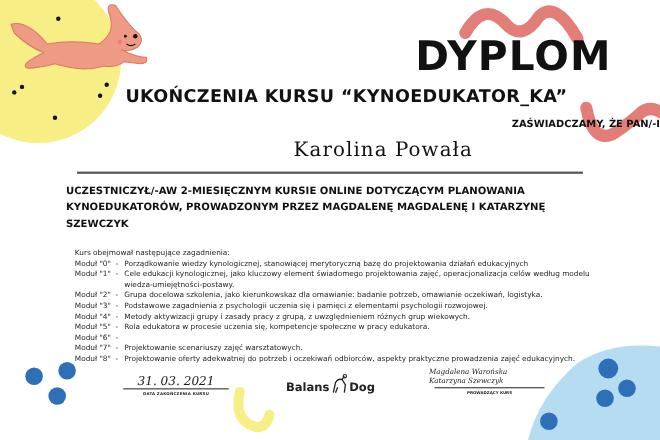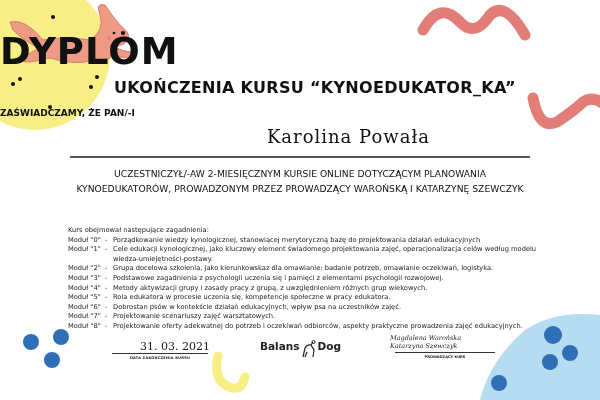--- a/index.html
+++ b/index.html
@@ -1,31 +1,31 @@
 <!DOCTYPE html>
 <html><head>
 <meta charset="utf-8">
 <style>
   html, body { margin:0; padding:0; }
   body { width:600px; height:400px; overflow:hidden; background:#ffffff; position:relative; font-family:"DejaVu Sans", sans-serif; color:#1a1a1a; }
   .deco { position:absolute; }
-  .title { position:absolute; left:0; width:556px; top:30px; text-align:left; font-family:"DejaVu Sans", sans-serif; font-weight:bold; font-size:37px; letter-spacing:1px; color:#111; }
+  .title { position:absolute; left:0; width:556px; top:30px; text-align:right; font-family:"DejaVu Sans", sans-serif; font-weight:bold; font-size:37px; letter-spacing:1px; color:#111; }
   .subtitle { position:absolute; left:15px; width:600px; top:78px; text-align:center; font-weight:bold; font-size:16px; letter-spacing:0.3px; color:#111; }
-  .certify { position:absolute; left:0; width:600px; top:108px; text-align:left; font-weight:bold; font-size:9px; color:#111; }
+  .certify { position:absolute; left:0; width:600px; top:108px; text-align:right; font-weight:bold; font-size:9px; color:#111; }
   .name { position:absolute; left:180px; width:250px; top:126px; text-align:right; font-family:"DejaVu Serif", serif; font-size:18px; color:#111; letter-spacing:1px; }
   .name-line { position:absolute; left:70px; width:460px; top:156px; height:1.5px; background:#555; }
-  .desc { position:absolute; left:60px; width:480px; top:166px; text-align:center; font-weight:normal; font-size:9.2px; line-height:15px; color:#111; }
+  .desc { position:absolute; left:60px; width:480px; top:166px; text-align:left; font-weight:bold; font-size:9.2px; line-height:15px; color:#111; }
   .modules { position:absolute; left:68px; width:480px; top:226px; font-size:6.7px; line-height:9.6px; color:#222; }
   .modules .row { display:flex; }
   .modules .lbl { width:37px; flex:none; white-space:nowrap; }
   .modules .dash { width:8px; flex:none; }
-  .date { position:absolute; left:110px; width:100px; top:340px; text-align:right; font-family:"DejaVu Serif", serif; font-size:11px; }
+  .date { position:absolute; left:110px; width:100px; top:340px; text-align:center; font-family:"DejaVu Serif", serif; font-style:italic; font-size:11px; }
   .date-line { position:absolute; left:112px; width:96px; top:353px; height:1px; background:#333; }
   .date-lbl { position:absolute; left:110px; width:100px; top:356px; text-align:center; font-weight:bold; font-size:3.6px; letter-spacing:0.2px; }
-  .logo { position:absolute; left:260px; top:340px; display:flex; align-items:flex-start; font-weight:bold; font-size:10.5px; color:#222; }
+  .logo { position:absolute; left:260px; top:340px; display:flex; align-items:flex-end; font-weight:bold; font-size:10.5px; color:#222; }
   .sig { position:absolute; left:390px; width:110px; top:334px; text-align:left; font-family:"DejaVu Serif", serif; font-style:italic; font-size:6.5px; line-height:8px; }
   .sig-line { position:absolute; left:395px; width:100px; top:352px; height:1px; background:#333; }
   .sig-lbl { position:absolute; left:390px; width:110px; top:355px; text-align:center; font-weight:bold; font-size:3.6px; }
 </style>
 </head>
 <body>
 
 <svg class="deco" style="left:0;top:0" width="120" height="130" viewBox="0 0 120 130">
   <circle cx="35" cy="55" r="75" fill="#f7ee86"></circle>
   <circle cx="53" cy="17" r="2" fill="#111"></circle>
@@ -66,21 +66,21 @@
 </svg>
 
 <div class="title">DYPLOM</div>
 <div class="subtitle">UKOŃCZENIA KURSU “KYNOEDUKATOR_KA”</div>
 <div class="certify">ZAŚWIADCZAMY, ŻE PAN/-I</div>
 <div class="name">Karolina Powała</div>
 <div class="name-line"></div>
 
 <div class="desc">
   <div>UCZESTNICZYŁ/-AW 2-MIESIĘCZNYM KURSIE ONLINE DOTYCZĄCYM PLANOWANIA</div>
-  <div>KYNOEDUKATORÓW, PROWADZONYM PRZEZ PROWADZĄCY WAROŃSKĄ I KATARZYNĘ SZEWCZYK</div>
+  <div>KYNOEDUKATORÓW, PROWADZONYM PRZEZ MAGDALENĘ MAGDALENĘ I KATARZYNĘ SZEWCZYK</div>
 </div>
 
 <div class="modules">
   <div>Kurs obejmował następujące zagadnienia:</div>
   <div class="row">
       <span class="lbl">Moduł "0"</span>
       <span class="dash">-</span>
       <span>Porządkowanie wiedzy kynologicznej, stanowiącej merytoryczną bazę do projektowania działań edukacyjnych</span>
     </div>
   <div class="row">
@@ -104,21 +104,20 @@
       <span>Metody aktywizacji grupy i zasady pracy z grupą, z uwzględnieniem różnych grup wiekowych.</span>
     </div>
   <div class="row">
       <span class="lbl">Moduł "5"</span>
       <span class="dash">-</span>
       <span>Rola edukatora w procesie uczenia się, kompetencje społeczne w pracy edukatora.</span>
     </div>
   <div class="row">
       <span class="lbl">Moduł "6"</span>
       <span class="dash">-</span>
-      <span>Dobrostan psów w kontekście działań edukacyjnych, wpływ psa na uczestników zajęć.</span>
     </div>
   <div class="row">
       <span class="lbl">Moduł "7"</span>
       <span class="dash">-</span>
       <span>Projektowanie scenariuszy zajęć warsztatowych.</span>
     </div>
   <div class="row">
       <span class="lbl">Moduł "8"</span>
       <span class="dash">-</span>
       <span>Projektowanie oferty adekwatnej do potrzeb i oczekiwań odbiorców, aspekty praktyczne prowadzenia zajęć edukacyjnych.</span>

